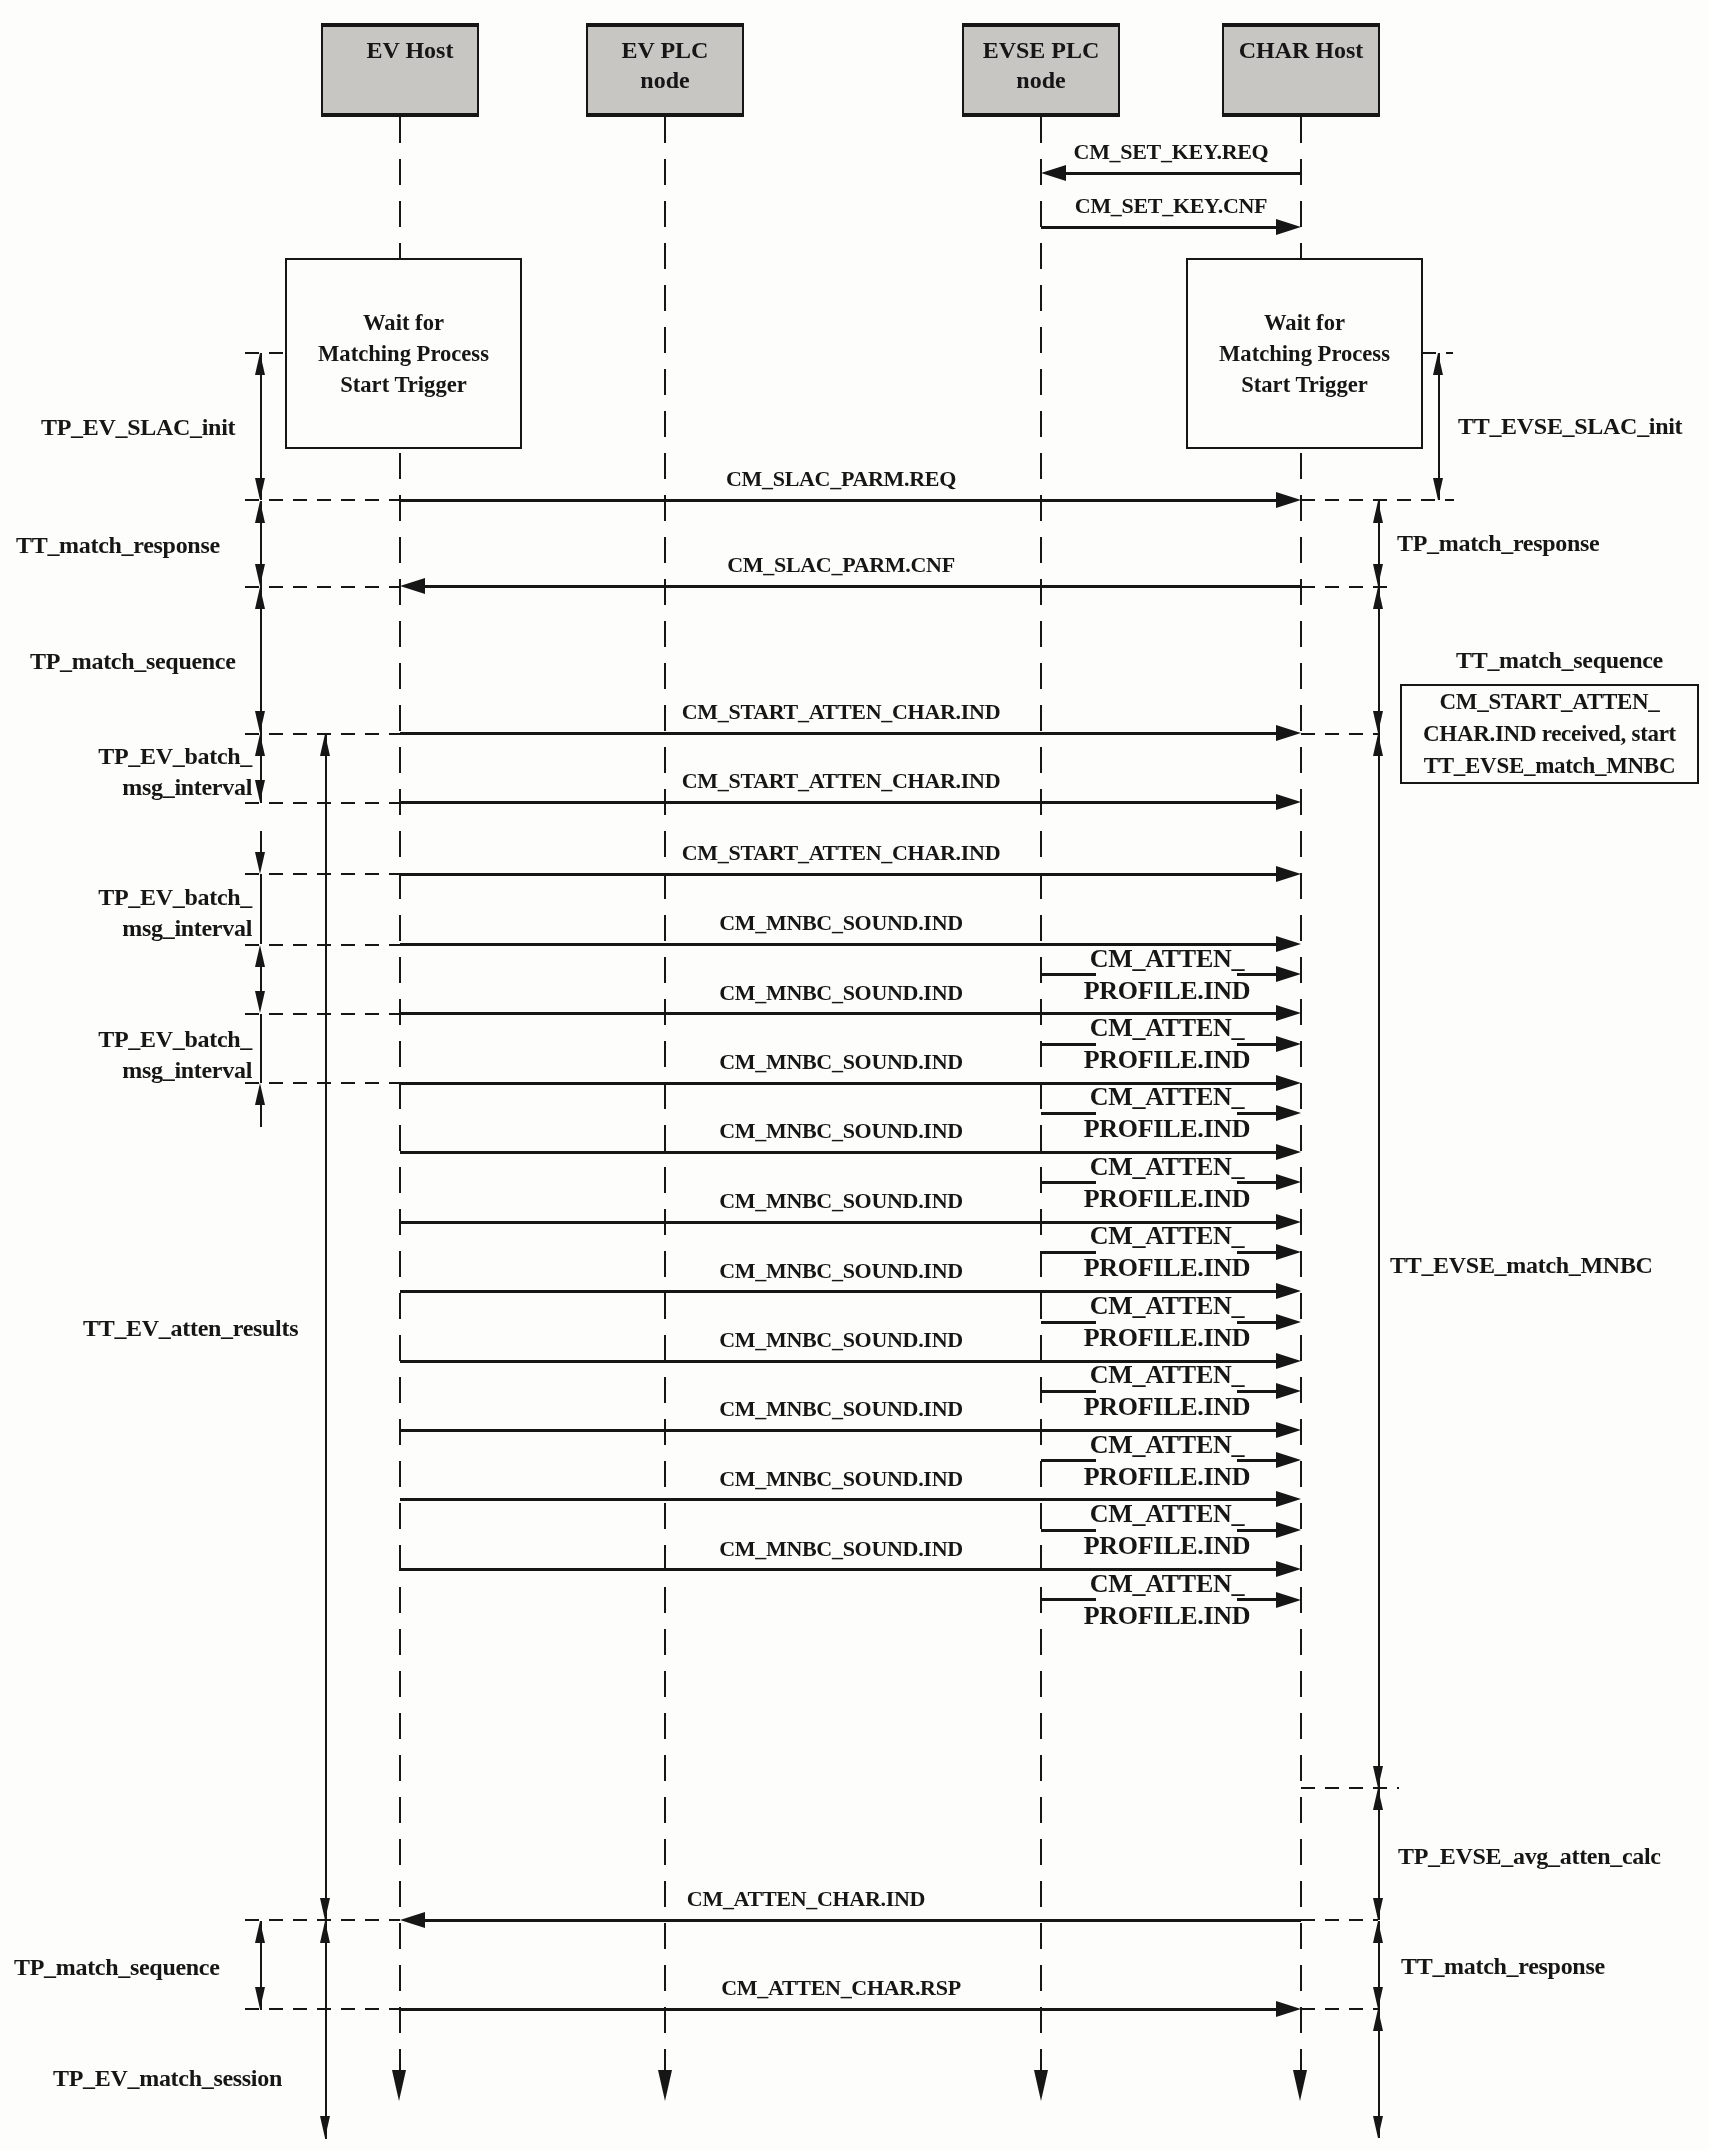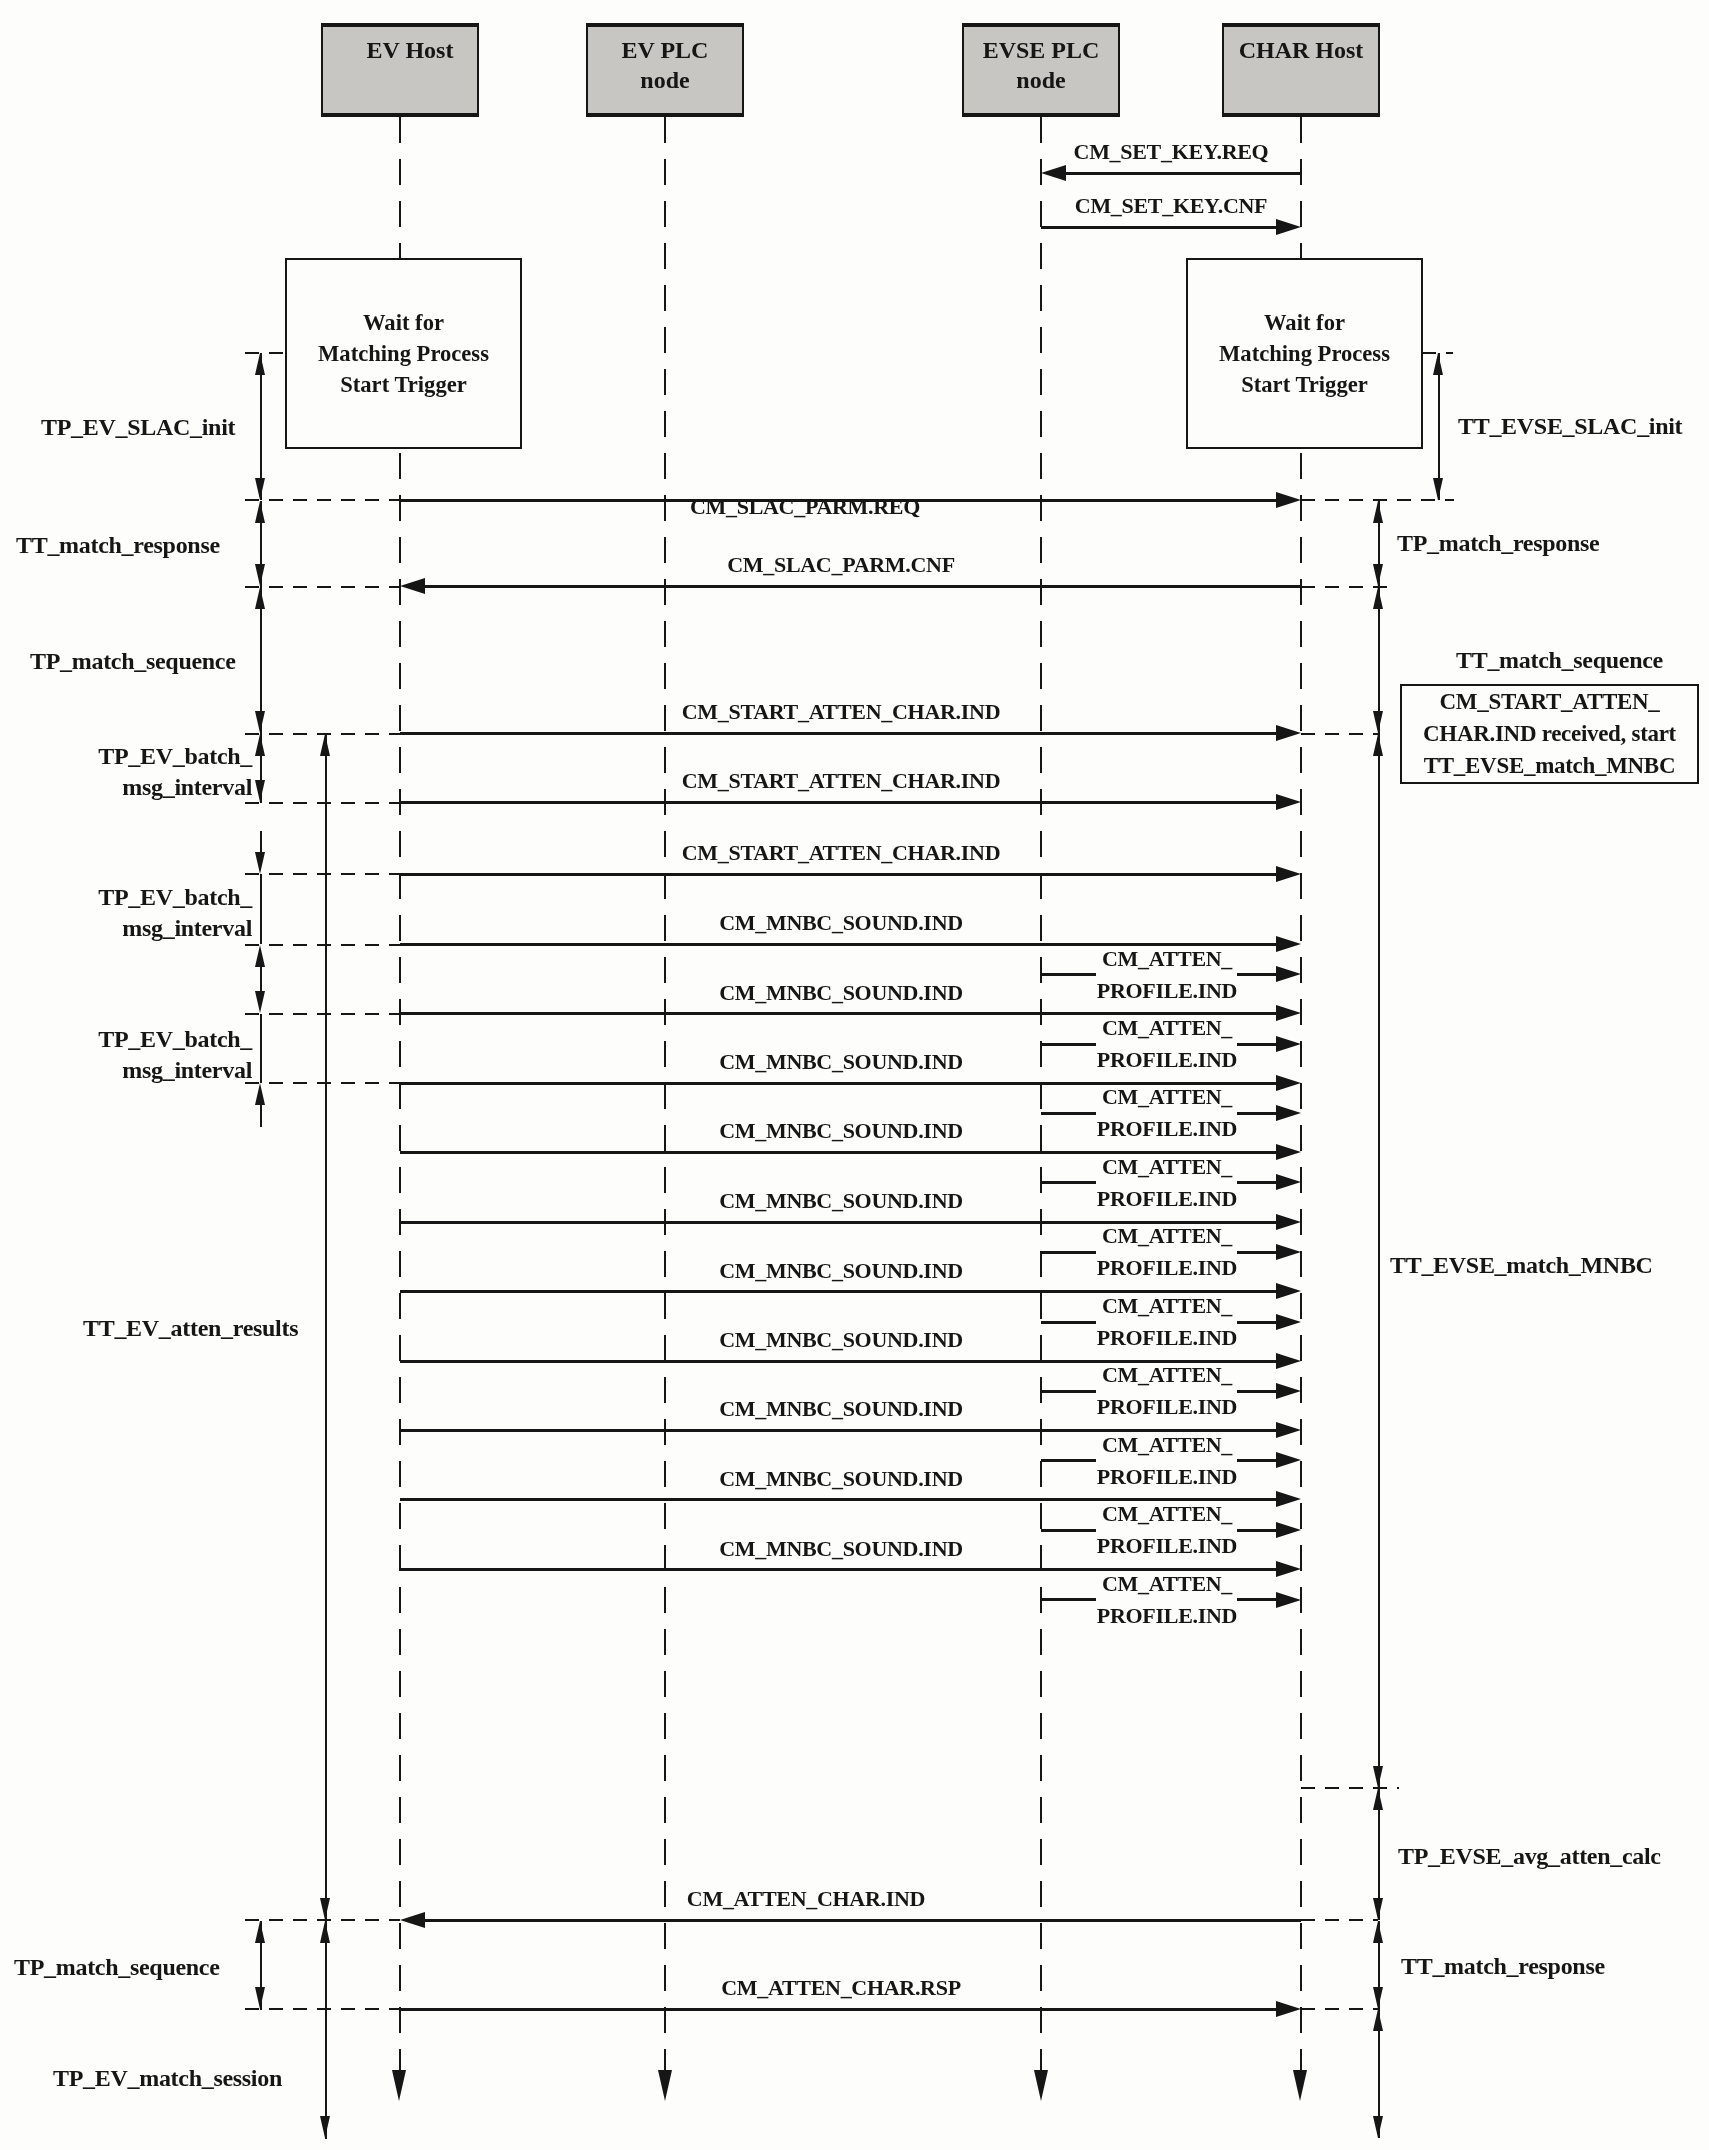--- a/index.html
+++ b/index.html
@@ -18,21 +18,21 @@
   .arrL{position:absolute;width:0;height:0;border-top:8.6px solid transparent;
     border-bottom:8.6px solid transparent;border-right:25px solid #161616;z-index:4;}
   .arrU{position:absolute;width:0;height:0;border-left:5.4px solid transparent;
     border-right:5.4px solid transparent;border-bottom:22.6px solid #161616;z-index:3;}
   .arrD{position:absolute;width:0;height:0;border-left:5.4px solid transparent;
     border-right:5.4px solid transparent;border-top:22.6px solid #161616;z-index:3;}
   .lifearrD{position:absolute;width:0;height:0;border-left:7.5px solid transparent;
     border-right:7.5px solid transparent;border-top:31px solid #161616;z-index:2;}
   .msg-label{position:absolute;transform:translateX(-50%);font-size:22px;font-weight:600;
     white-space:nowrap;height:28px;line-height:28px;z-index:6;letter-spacing:-0.3px;}
-  .msg-label2{position:absolute;transform:translateX(-50%);font-size:22px;font-weight:600;
+  .msg-label2{position:absolute;transform:translateX(-50%);font-size:26px;font-weight:600;
     white-space:nowrap;text-align:center;line-height:32px;z-index:6;letter-spacing:-0.3px;}
   .timing-label{position:absolute;font-size:24px;font-weight:600;white-space:nowrap;
     height:29px;line-height:29px;z-index:6;letter-spacing:-0.3px;}
   .timing-label2{position:absolute;font-size:24px;font-weight:600;white-space:nowrap;
     text-align:right;line-height:31px;z-index:6;letter-spacing:-0.3px;}
   .actor-box{position:absolute;background:#c8c6c2;border:2.2px solid #161616;
     border-top-width:4.3px;border-bottom-width:4.3px;text-align:center;font-size:24px;
     font-weight:600;line-height:30px;padding-top:7.5px;box-sizing:border-box;z-index:5;}
   .wait-box{position:absolute;background:#fdfdfc;border:2.2px solid #161616;display:flex;
     flex-direction:column;justify-content:center;text-align:center;font-size:22.6px;
@@ -149,21 +149,21 @@
     <div class="arrU" style="left: 1433px; top: 353px;"></div>
     <div class="arrD" style="left: 1433px; top: 478px;"></div>
     <div class="hline" style="left: 1063px; top: 172px; width: 238px;"></div>
     <div class="arrL" style="left: 1041px; top: 165px;"></div>
     <div class="msg-label" style="left: 1171px; top: 138px;">CM_SET_KEY.REQ</div>
     <div class="hline" style="left: 1041px; top: 226px; width: 238px;"></div>
     <div class="arrR" style="left: 1276px; top: 219px;"></div>
     <div class="msg-label" style="left: 1171px; top: 192px;">CM_SET_KEY.CNF</div>
     <div class="hline" style="left: 400px; top: 499px; width: 879px;"></div>
     <div class="arrR" style="left: 1276px; top: 492px;"></div>
-    <div class="msg-label" style="left: 805px; top: 465px; margin-top: 28px;">CM_SLAC_PARM.REQ</div>
+    <div class="msg-label" style="left: 841px; top: 465px;">CM_SLAC_PARM.REQ</div>
     <div class="hline" style="left: 422px; top: 585px; width: 879px;"></div>
     <div class="arrL" style="left: 400px; top: 578px;"></div>
     <div class="msg-label" style="left: 841px; top: 551px;">CM_SLAC_PARM.CNF</div>
     <div class="hline" style="left: 400px; top: 732px; width: 879px;"></div>
     <div class="arrR" style="left: 1276px; top: 725px;"></div>
     <div class="msg-label" style="left: 841px; top: 698px;">CM_START_ATTEN_CHAR.IND</div>
     <div class="hline" style="left: 400px; top: 801px; width: 879px;"></div>
     <div class="arrR" style="left: 1276px; top: 794px;"></div>
     <div class="msg-label" style="left: 841px; top: 767px;">CM_START_ATTEN_CHAR.IND</div>
     <div class="hline" style="left: 400px; top: 873px; width: 879px;"></div>

